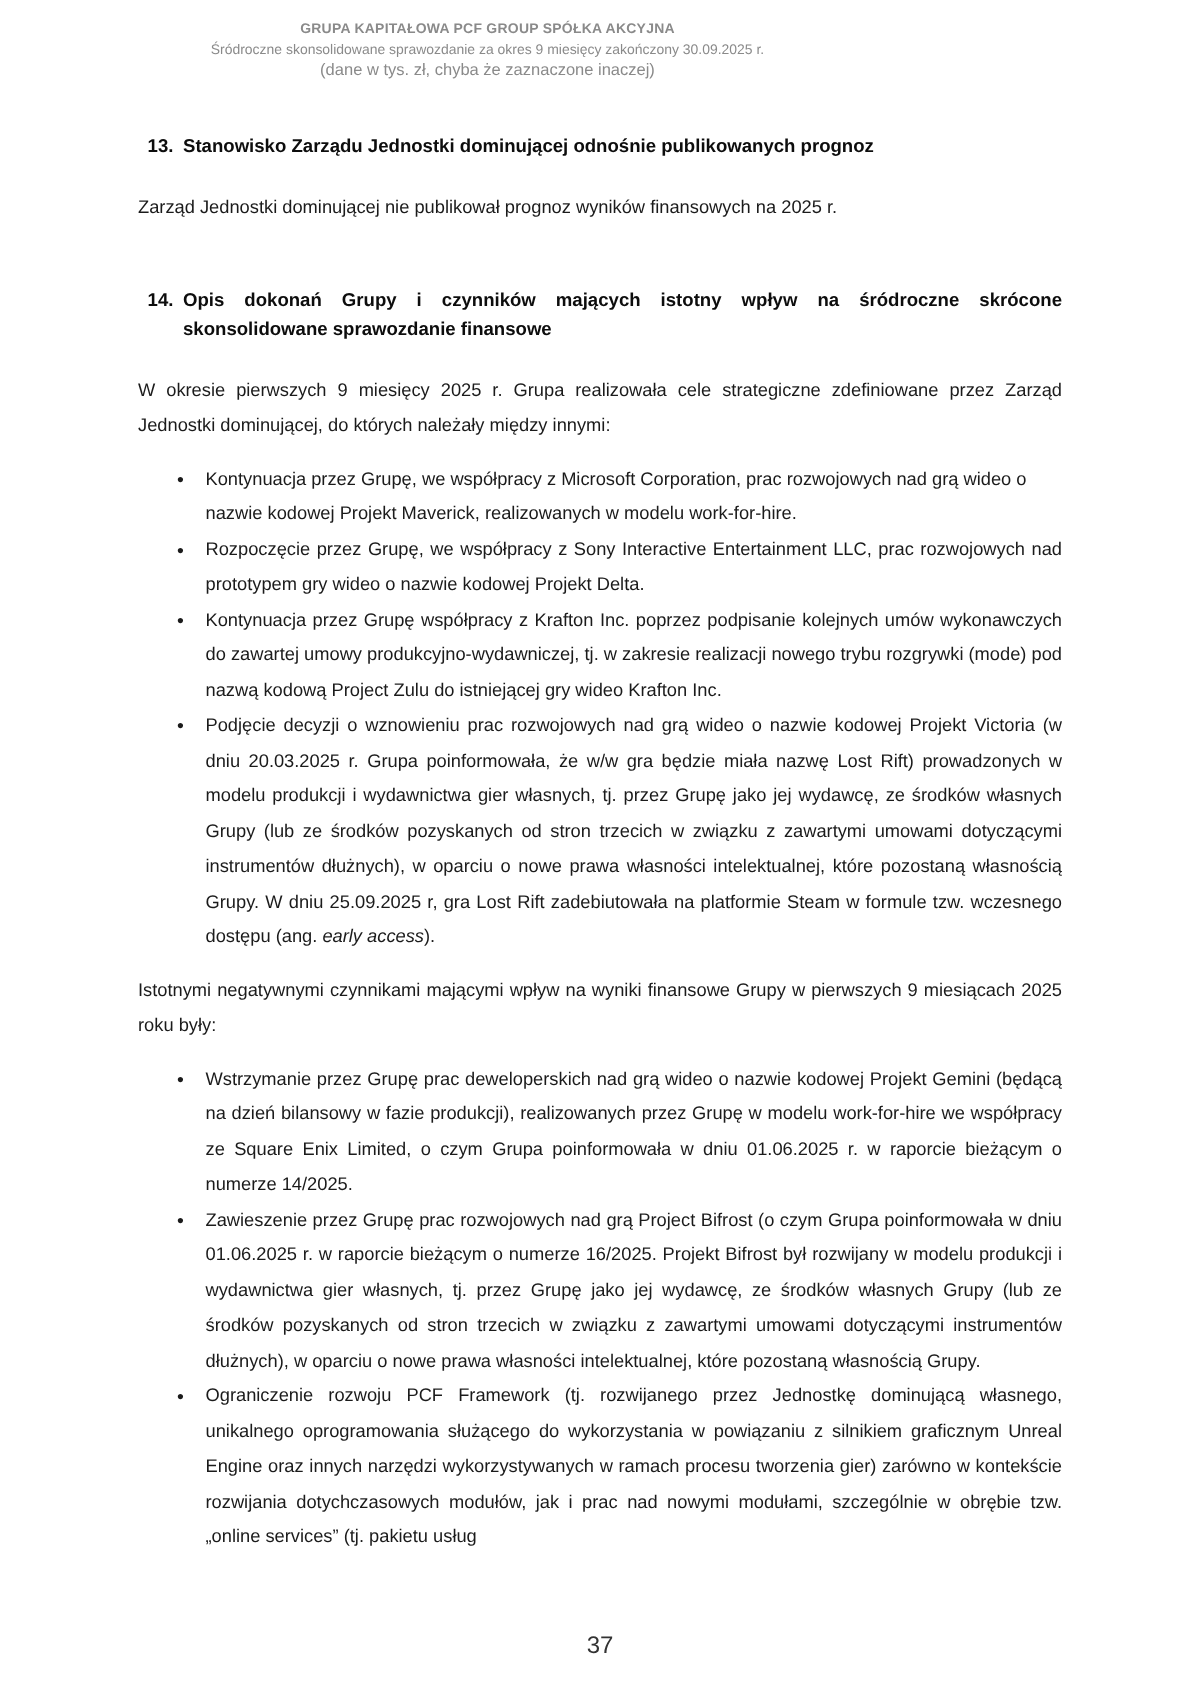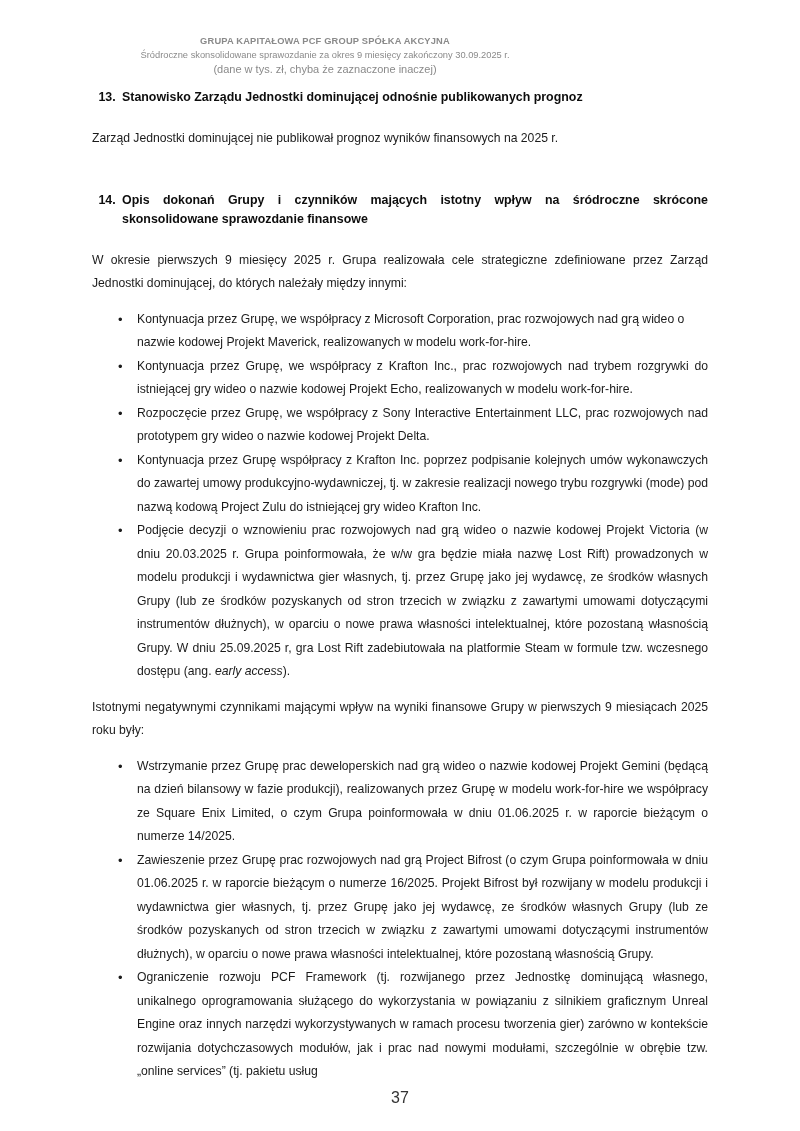--- a/index.html
+++ b/index.html
@@ -21,21 +21,21 @@
   .page {
     width: 800px;
     height: 1131px;
     position: relative;
     padding: 0;
   }
 
   
   .doc-header {
     position: absolute;
-    top: 34px;
+    top: 12px;
     left: 0;
     width: 650px;
     text-align: center;
     color: #8d8d8d;
   }
   .doc-header .hdr-line1 {
     font-size: 9.3px;
     font-weight: bold;
     letter-spacing: 0.18px;
     line-height: 14px;
@@ -171,21 +171,20 @@
     </div>
 
     <div class="gap-md"></div>
 
     <p class="para justify">W okresie pierwszych 9 miesięcy 2025 r. Grupa realizowała cele strategiczne zdefiniowane przez Zarząd Jednostki dominującej, do których należały między innymi:</p>
 
     <div class="gap-sm"></div>
 
     <ul class="bullets">
       <li class="plain">Kontynuacja przez Grupę, we współpracy z Microsoft Corporation, prac rozwojowych nad grą wideo o nazwie kodowej Projekt Maverick, realizowanych w modelu work-for-hire.</li>
-      <li class="justify">Kontynuacja przez Grupę, we współpracy z Krafton Inc., prac rozwojowych nad trybem rozgrywki do istniejącej gry wideo o nazwie kodowej Projekt Echo, realizowanych w modelu work-for-hire.</li>
       <li class="justify">Rozpoczęcie przez Grupę, we współpracy z Sony Interactive Entertainment LLC, prac rozwojowych nad prototypem gry wideo o nazwie kodowej Projekt Delta.</li>
       <li class="justify">Kontynuacja przez Grupę współpracy z Krafton Inc. poprzez podpisanie kolejnych umów wykonawczych do zawartej umowy produkcyjno-wydawniczej, tj. w zakresie realizacji nowego trybu rozgrywki (mode) pod nazwą kodową Project Zulu do istniejącej gry wideo Krafton Inc.</li>
       <li class="justify"><span>Podjęcie decyzji o wznowieniu prac rozwojowych nad grą wideo o nazwie kodowej Projekt Victoria (w dniu 20.03.2025 r. Grupa poinformowała, że w/w gra będzie miała nazwę Lost Rift) prowadzonych w modelu produkcji i wydawnictwa gier własnych, tj. przez Grupę jako jej wydawcę, ze środków własnych Grupy (lub ze środków pozyskanych od stron trzecich w związku z zawartymi umowami dotyczącymi instrumentów dłużnych), w oparciu o nowe prawa własności intelektualnej, które pozostaną własnością Grupy. W dniu 25.09.2025 r, gra Lost Rift zadebiutowała na platformie Steam w formule tzw. wczesnego dostępu (ang. </span><em class="ital">early access</em><span>).</span></li>
     </ul>
 
     <div class="gap-sm"></div>
 
     <p class="para justify">Istotnymi negatywnymi czynnikami mającymi wpływ na wyniki finansowe Grupy w pierwszych 9 miesiącach 2025 roku były:</p>
 
     <div class="gap-sm"></div>

